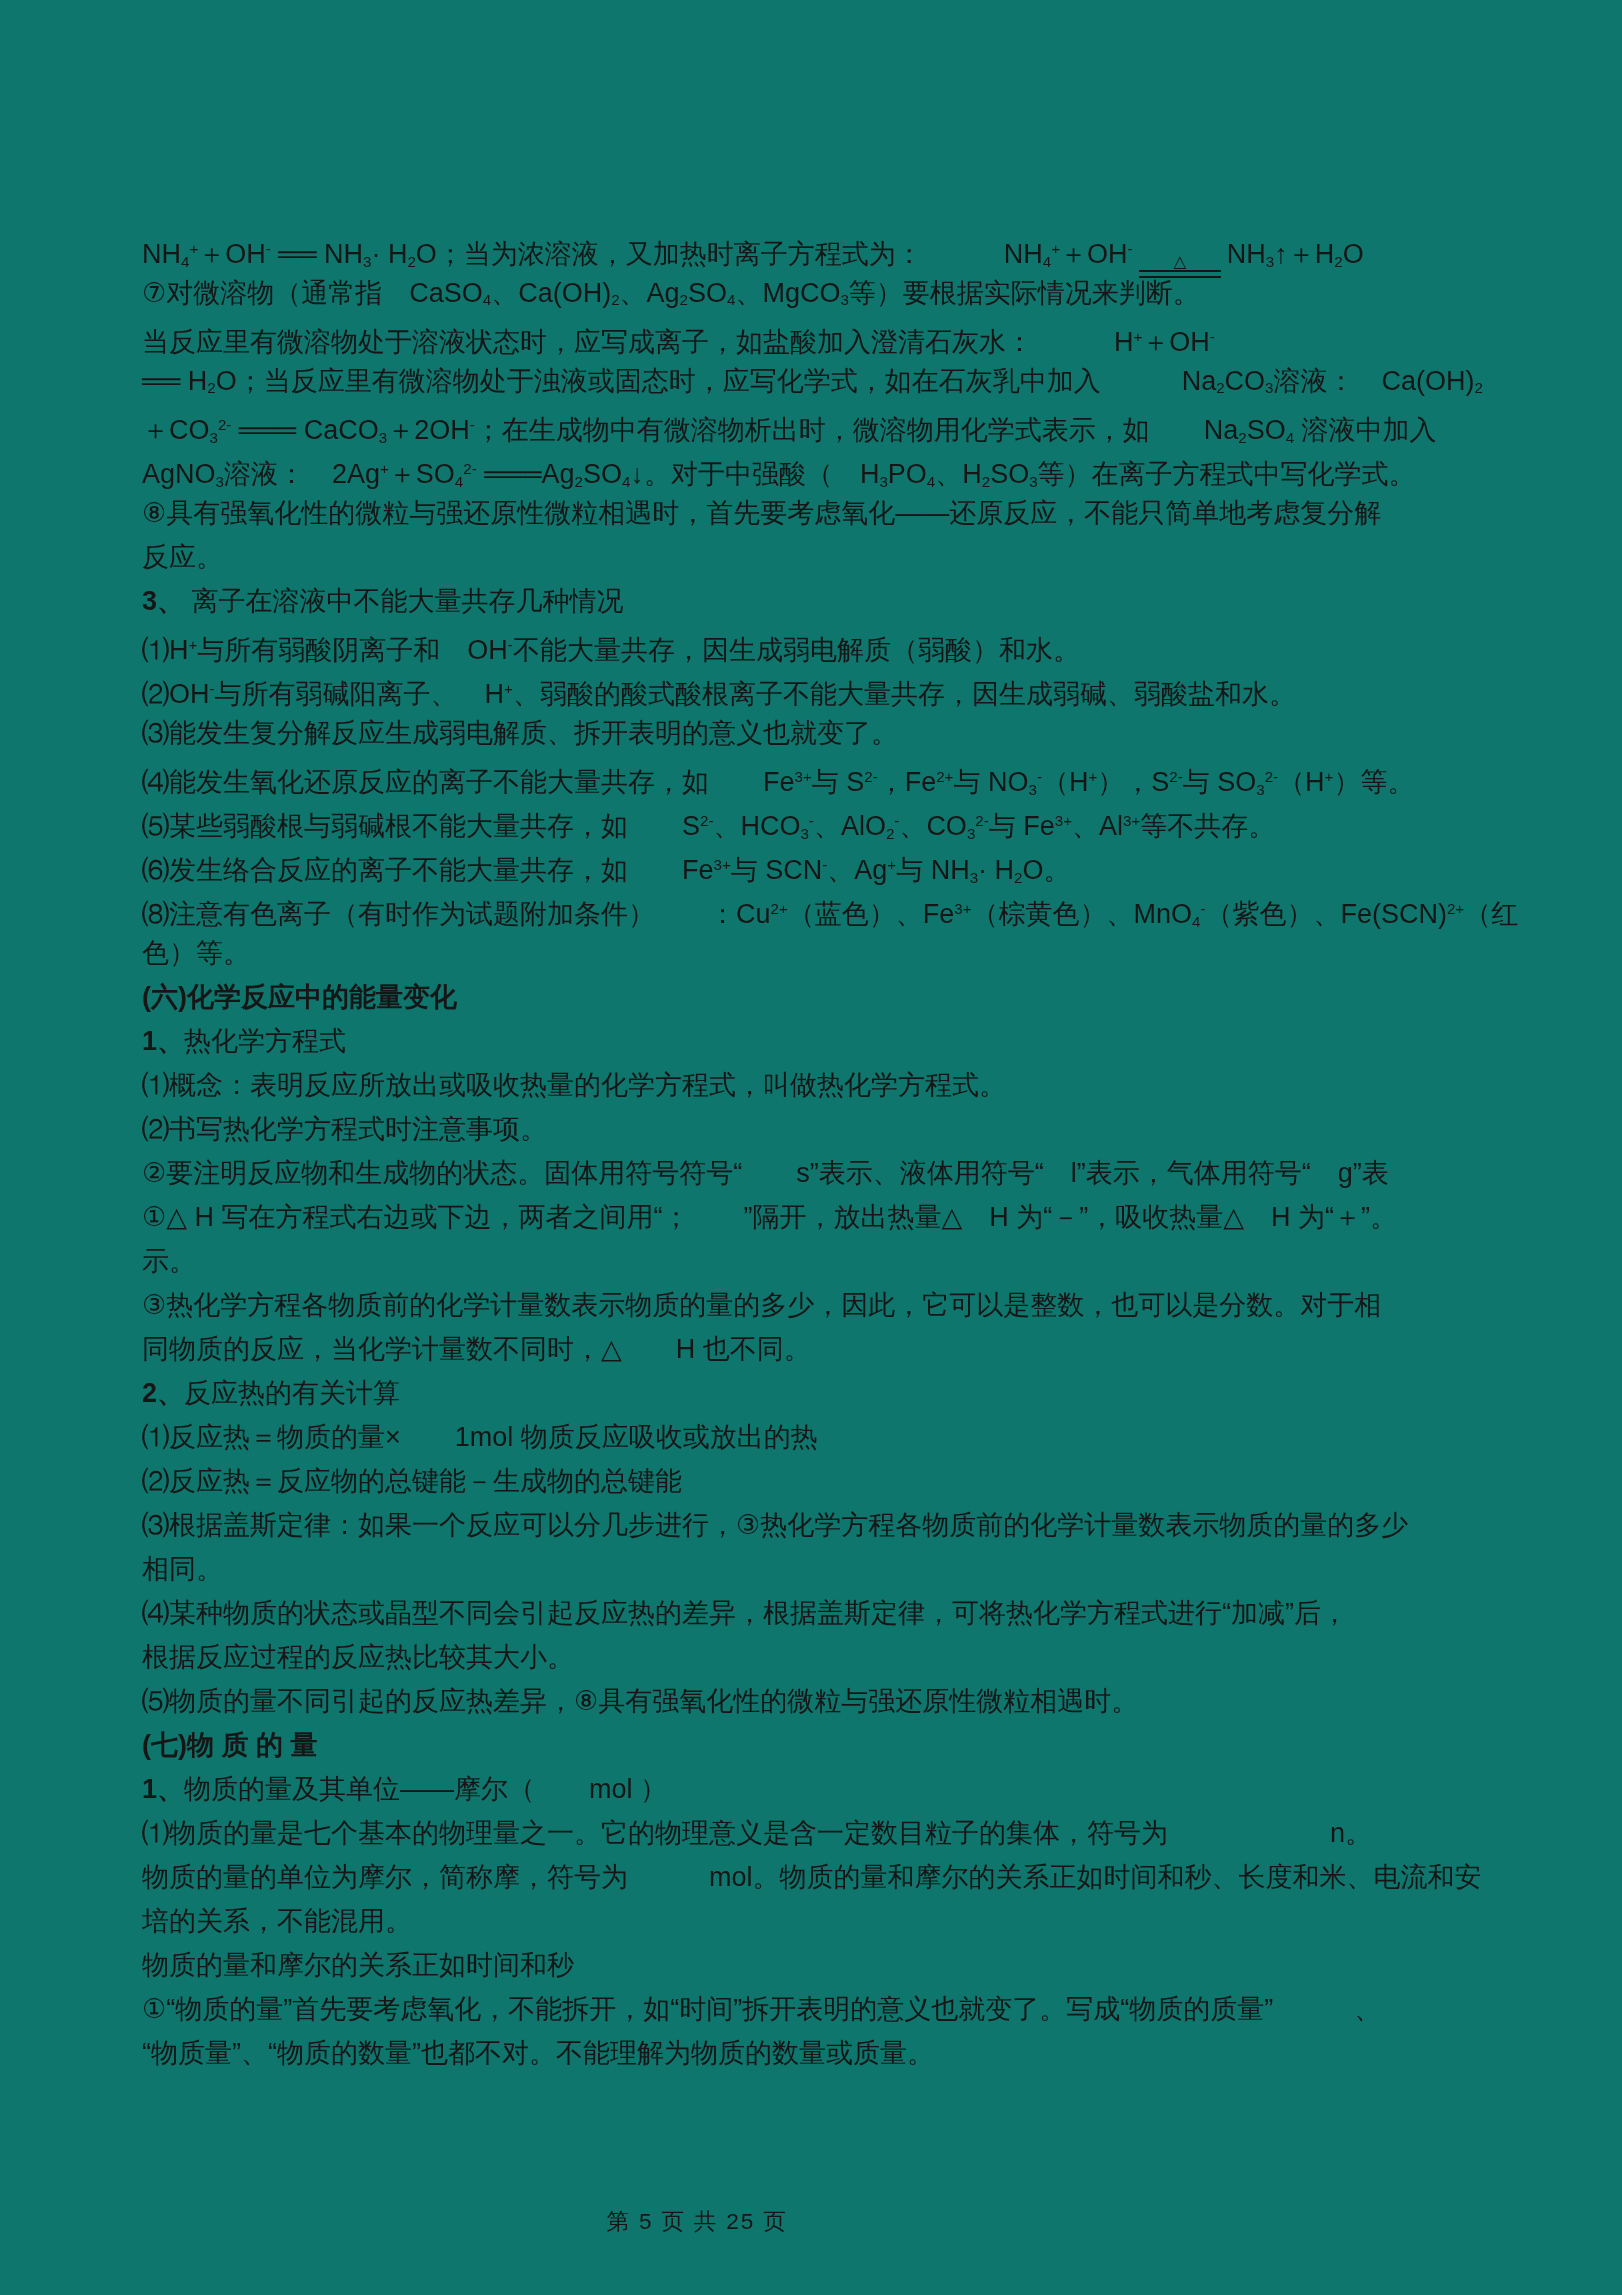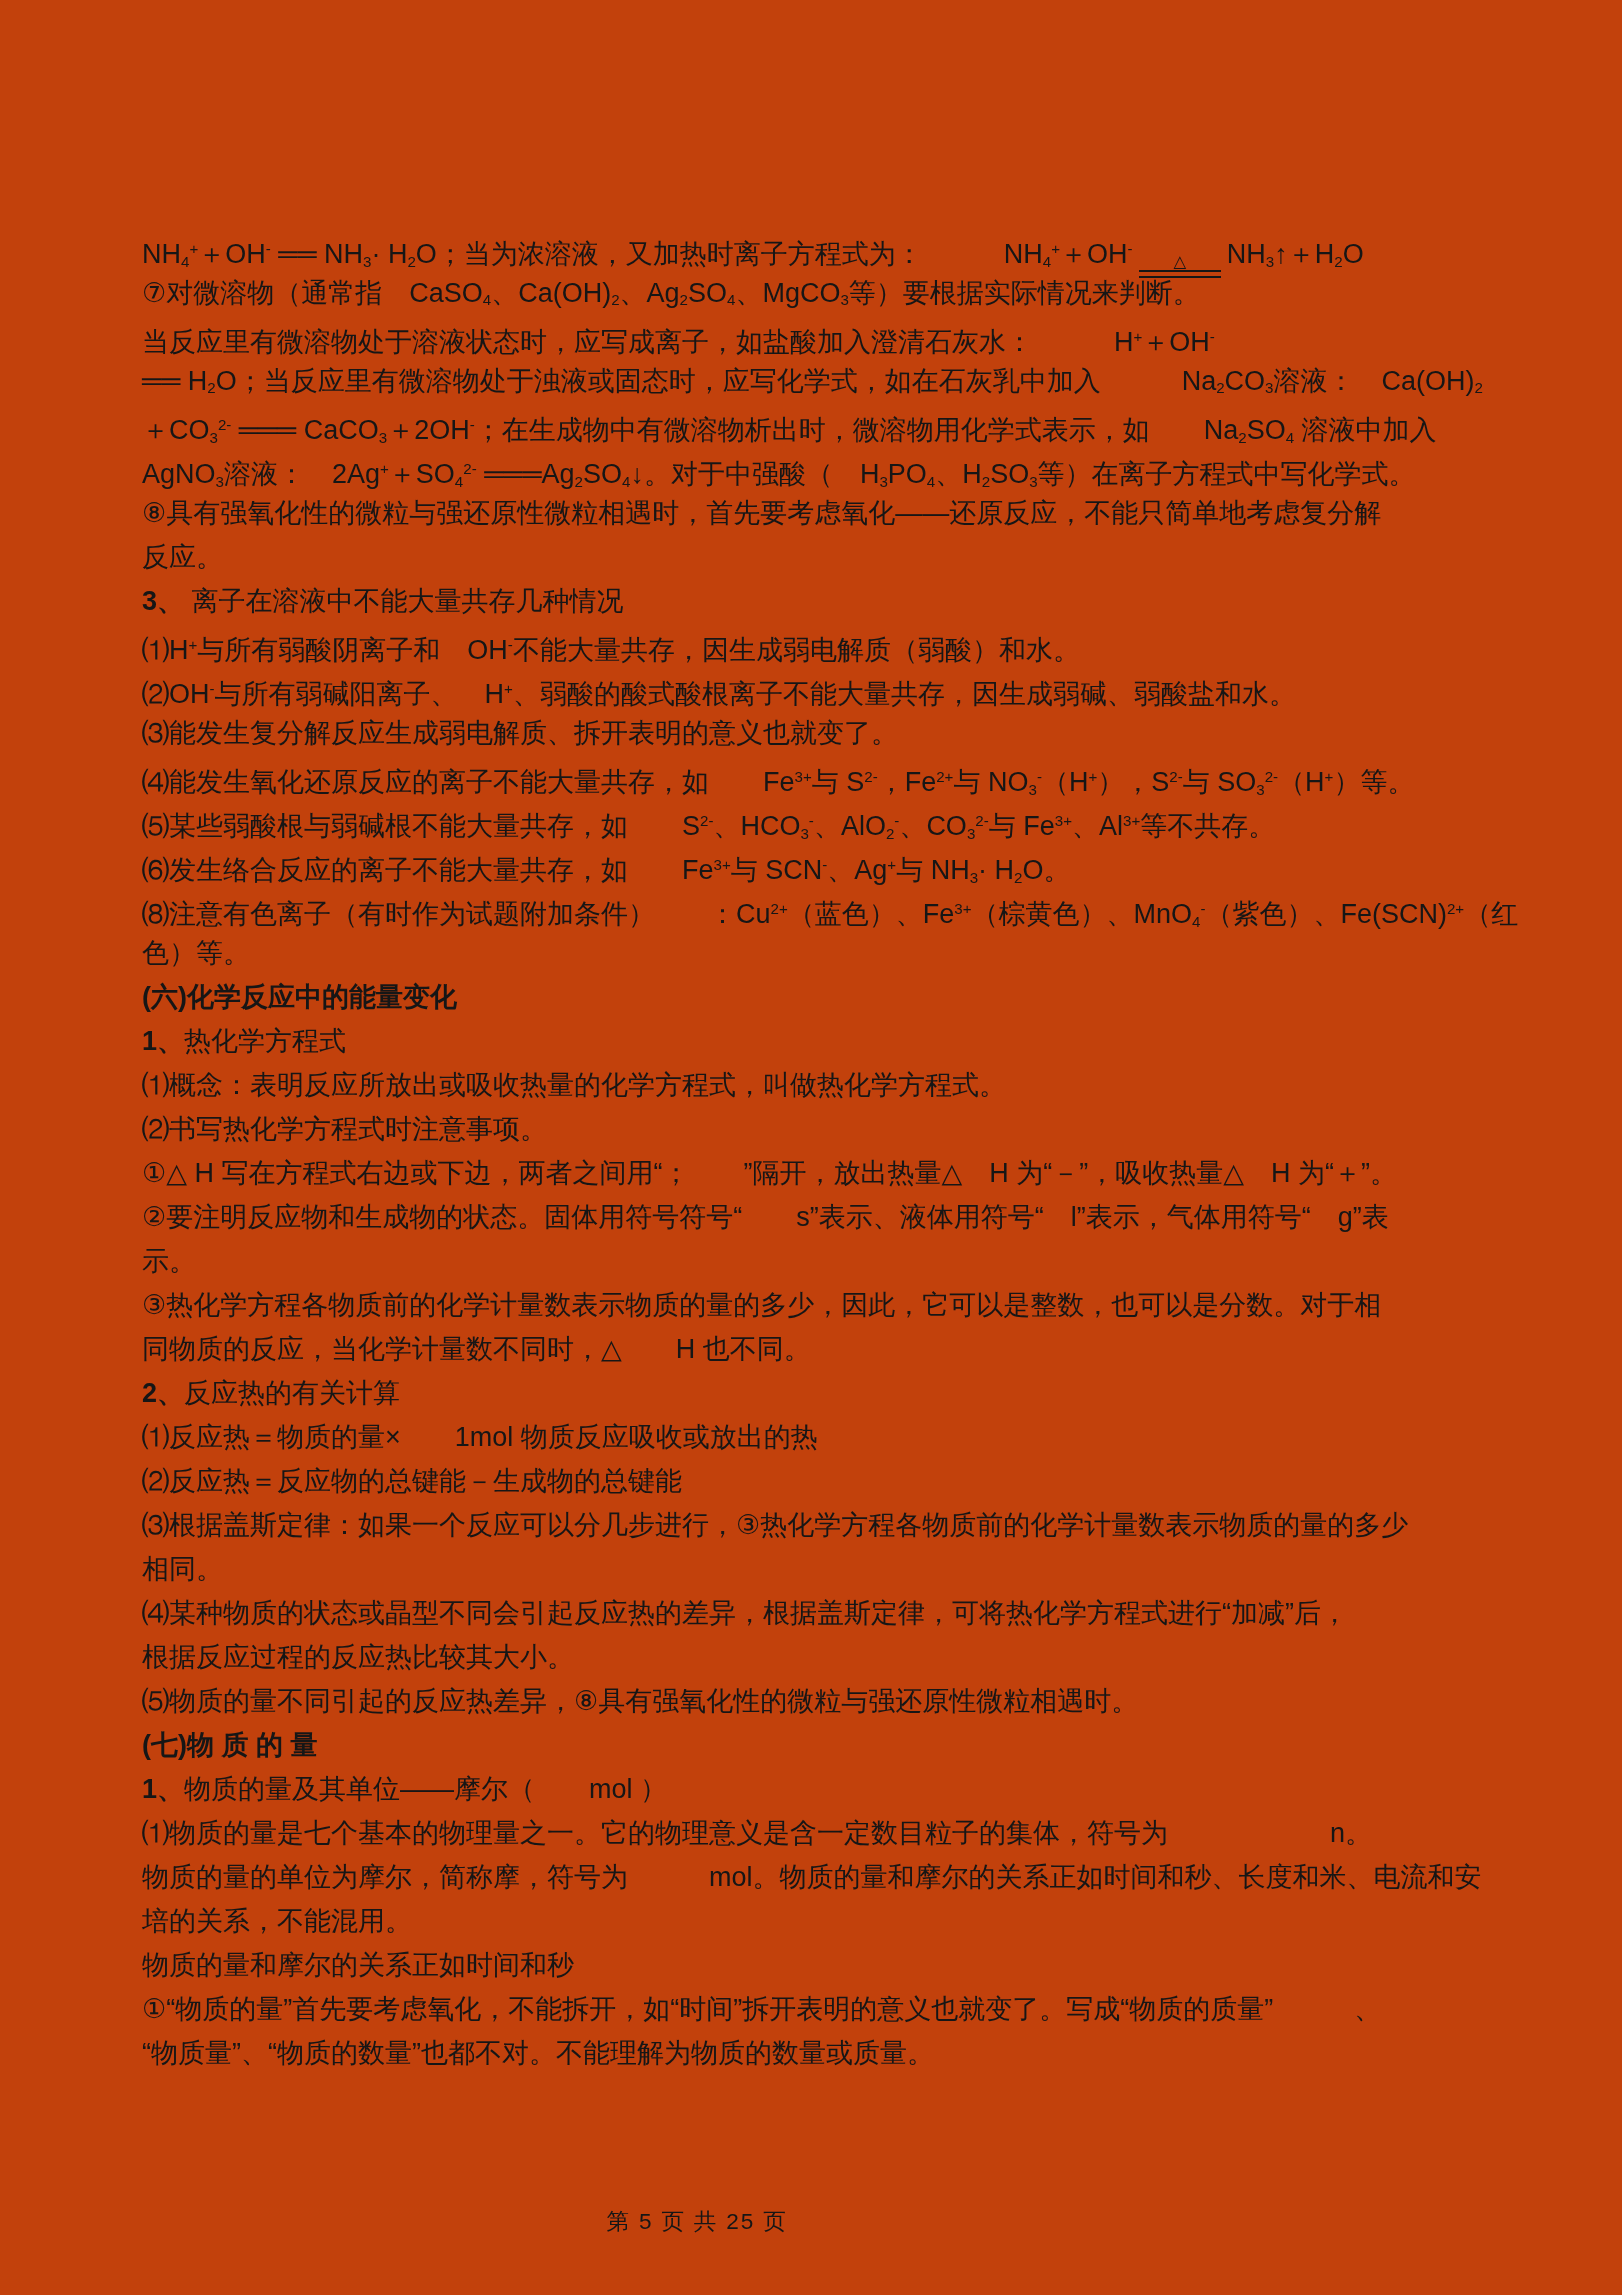--- a/index.html
+++ b/index.html
@@ -3,21 +3,21 @@
 <meta charset="utf-8">
 <style>
   html,body{margin:0;padding:0;}
   body{
     width:1622px;height:2295px;
     background:#ffffff;
     position:relative;
     font-family:"Liberation Sans","DejaVu Sans",sans-serif;
     color:#161616;
   }
-  .page{position:absolute;inset:0;background:#c2410c;padding-left:28px;}
+  .page{position:absolute;inset:0;background:#0f766e;padding-left:28px;}
   .content{
     position:absolute;left:142px;top:227px;width:1362px;
     font-size:27px;line-height:44px;
   }
   .ln{white-space:pre;height:44px;}
   sub{font-size:0.56em;vertical-align:-0.22em;letter-spacing:0;}
   sup{font-size:0.56em;vertical-align:0.62em;letter-spacing:0;}
   b{font-weight:700;}
   
   .deq{
@@ -53,22 +53,22 @@
       <div class="ln">⑶能发生复分解反应生成弱电解质、拆开表明的意义也就变了。</div>
       <div class="ln">⑷能发生氧化还原反应的离子不能大量共存，如　　Fe<sup>3+</sup>与 S<sup>2-</sup>，Fe<sup>2+</sup>与 NO<sub>3</sub><sup>-</sup>（H<sup>+</sup>），S<sup>2-</sup>与 SO<sub>3</sub><sup>2-</sup>（H<sup>+</sup>）等。</div>
       <div class="ln">⑸某些弱酸根与弱碱根不能大量共存，如　　S<sup>2-</sup>、HCO<sub>3</sub><sup>-</sup>、AlO<sub>2</sub><sup>-</sup>、CO<sub>3</sub><sup>2-</sup>与 Fe<sup>3+</sup>、Al<sup>3+</sup>等不共存。</div>
       <div class="ln">⑹发生络合反应的离子不能大量共存，如　　Fe<sup>3+</sup>与 SCN<sup>-</sup>、Ag<sup>+</sup>与 NH<sub>3</sub>· H<sub>2</sub>O。</div>
       <div class="ln">⑻注意有色离子（有时作为试题附加条件）　　：Cu<sup>2+</sup>（蓝色）、Fe<sup>3+</sup>（棕黄色）、MnO<sub>4</sub><sup>-</sup>（紫色）、Fe(SCN)<sup>2+</sup>（红</div>
       <div class="ln">色）等。</div>
       <div class="ln"><b>(六)化学反应中的能量变化</b></div>
       <div class="ln"><b>1、</b>热化学方程式</div>
       <div class="ln">⑴概念：表明反应所放出或吸收热量的化学方程式，叫做热化学方程式。</div>
       <div class="ln">⑵书写热化学方程式时注意事项。</div>
+      <div class="ln">②要注明反应物和生成物的状态。固体用符号符号“　　s”表示、液体用符号“　l”表示，气体用符号“　g”表</div>
       <div class="ln">①△ H 写在方程式右边或下边，两者之间用“；　　”隔开，放出热量△　H 为“－”，吸收热量△　H 为“＋”。</div>
-      <div class="ln">②要注明反应物和生成物的状态。固体用符号符号“　　s”表示、液体用符号“　l”表示，气体用符号“　g”表</div>
       <div class="ln">示。</div>
       <div class="ln">③热化学方程各物质前的化学计量数表示物质的量的多少，因此，它可以是整数，也可以是分数。对于相</div>
       <div class="ln">同物质的反应，当化学计量数不同时，△　　H 也不同。</div>
       <div class="ln"><b>2、</b>反应热的有关计算</div>
       <div class="ln">⑴反应热＝物质的量×　　1mol 物质反应吸收或放出的热</div>
       <div class="ln">⑵反应热＝反应物的总键能－生成物的总键能</div>
       <div class="ln">⑶根据盖斯定律：如果一个反应可以分几步进行，③热化学方程各物质前的化学计量数表示物质的量的多少</div>
       <div class="ln">相同。</div>
       <div class="ln">⑷某种物质的状态或晶型不同会引起反应热的差异，根据盖斯定律，可将热化学方程式进行“加减”后，</div>
       <div class="ln">根据反应过程的反应热比较其大小。</div>

